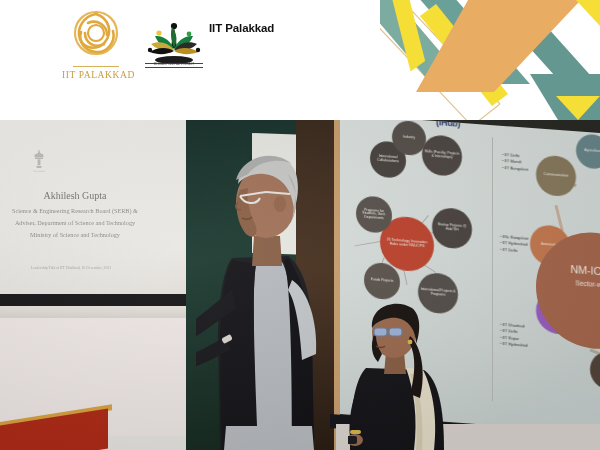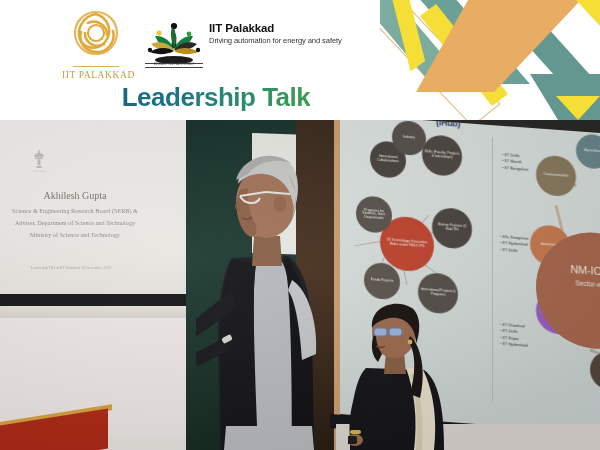--- a/index.html
+++ b/index.html
@@ -195,27 +195,23 @@
             <circle cx="7" cy="28" r="2.2" fill="#111"></circle>
             <circle cx="55" cy="28" r="2.2" fill="#111"></circle>
           </g>
         </svg>
       </div>
       <div id="ihub-tag"></div>
       <div id="ihub-tagtext" class="nosel">EDUCATE  INNOVATE  IMPACT</div>
 
       <div id="ihub-text">
         <div class="ihub-l1 nosel">IIT Palakkad</div>
-        <div class="ihub-l3 nosel">Driving automation for energy and safety</div>
       </div>
     </div>
 
-    <div id="talk-title">
-      <span class="nosel">Leadership Talk</span>
-    </div>
   </div>
 
   <div id="photo">
 
     <div class="rb" id="wall-left"></div>
     <div class="rb" id="scr-left"></div>
 
     <div class="slide-emblem">
       <svg width="14" height="26" viewBox="0 0 14 26">
         <g fill="#6b6560">

